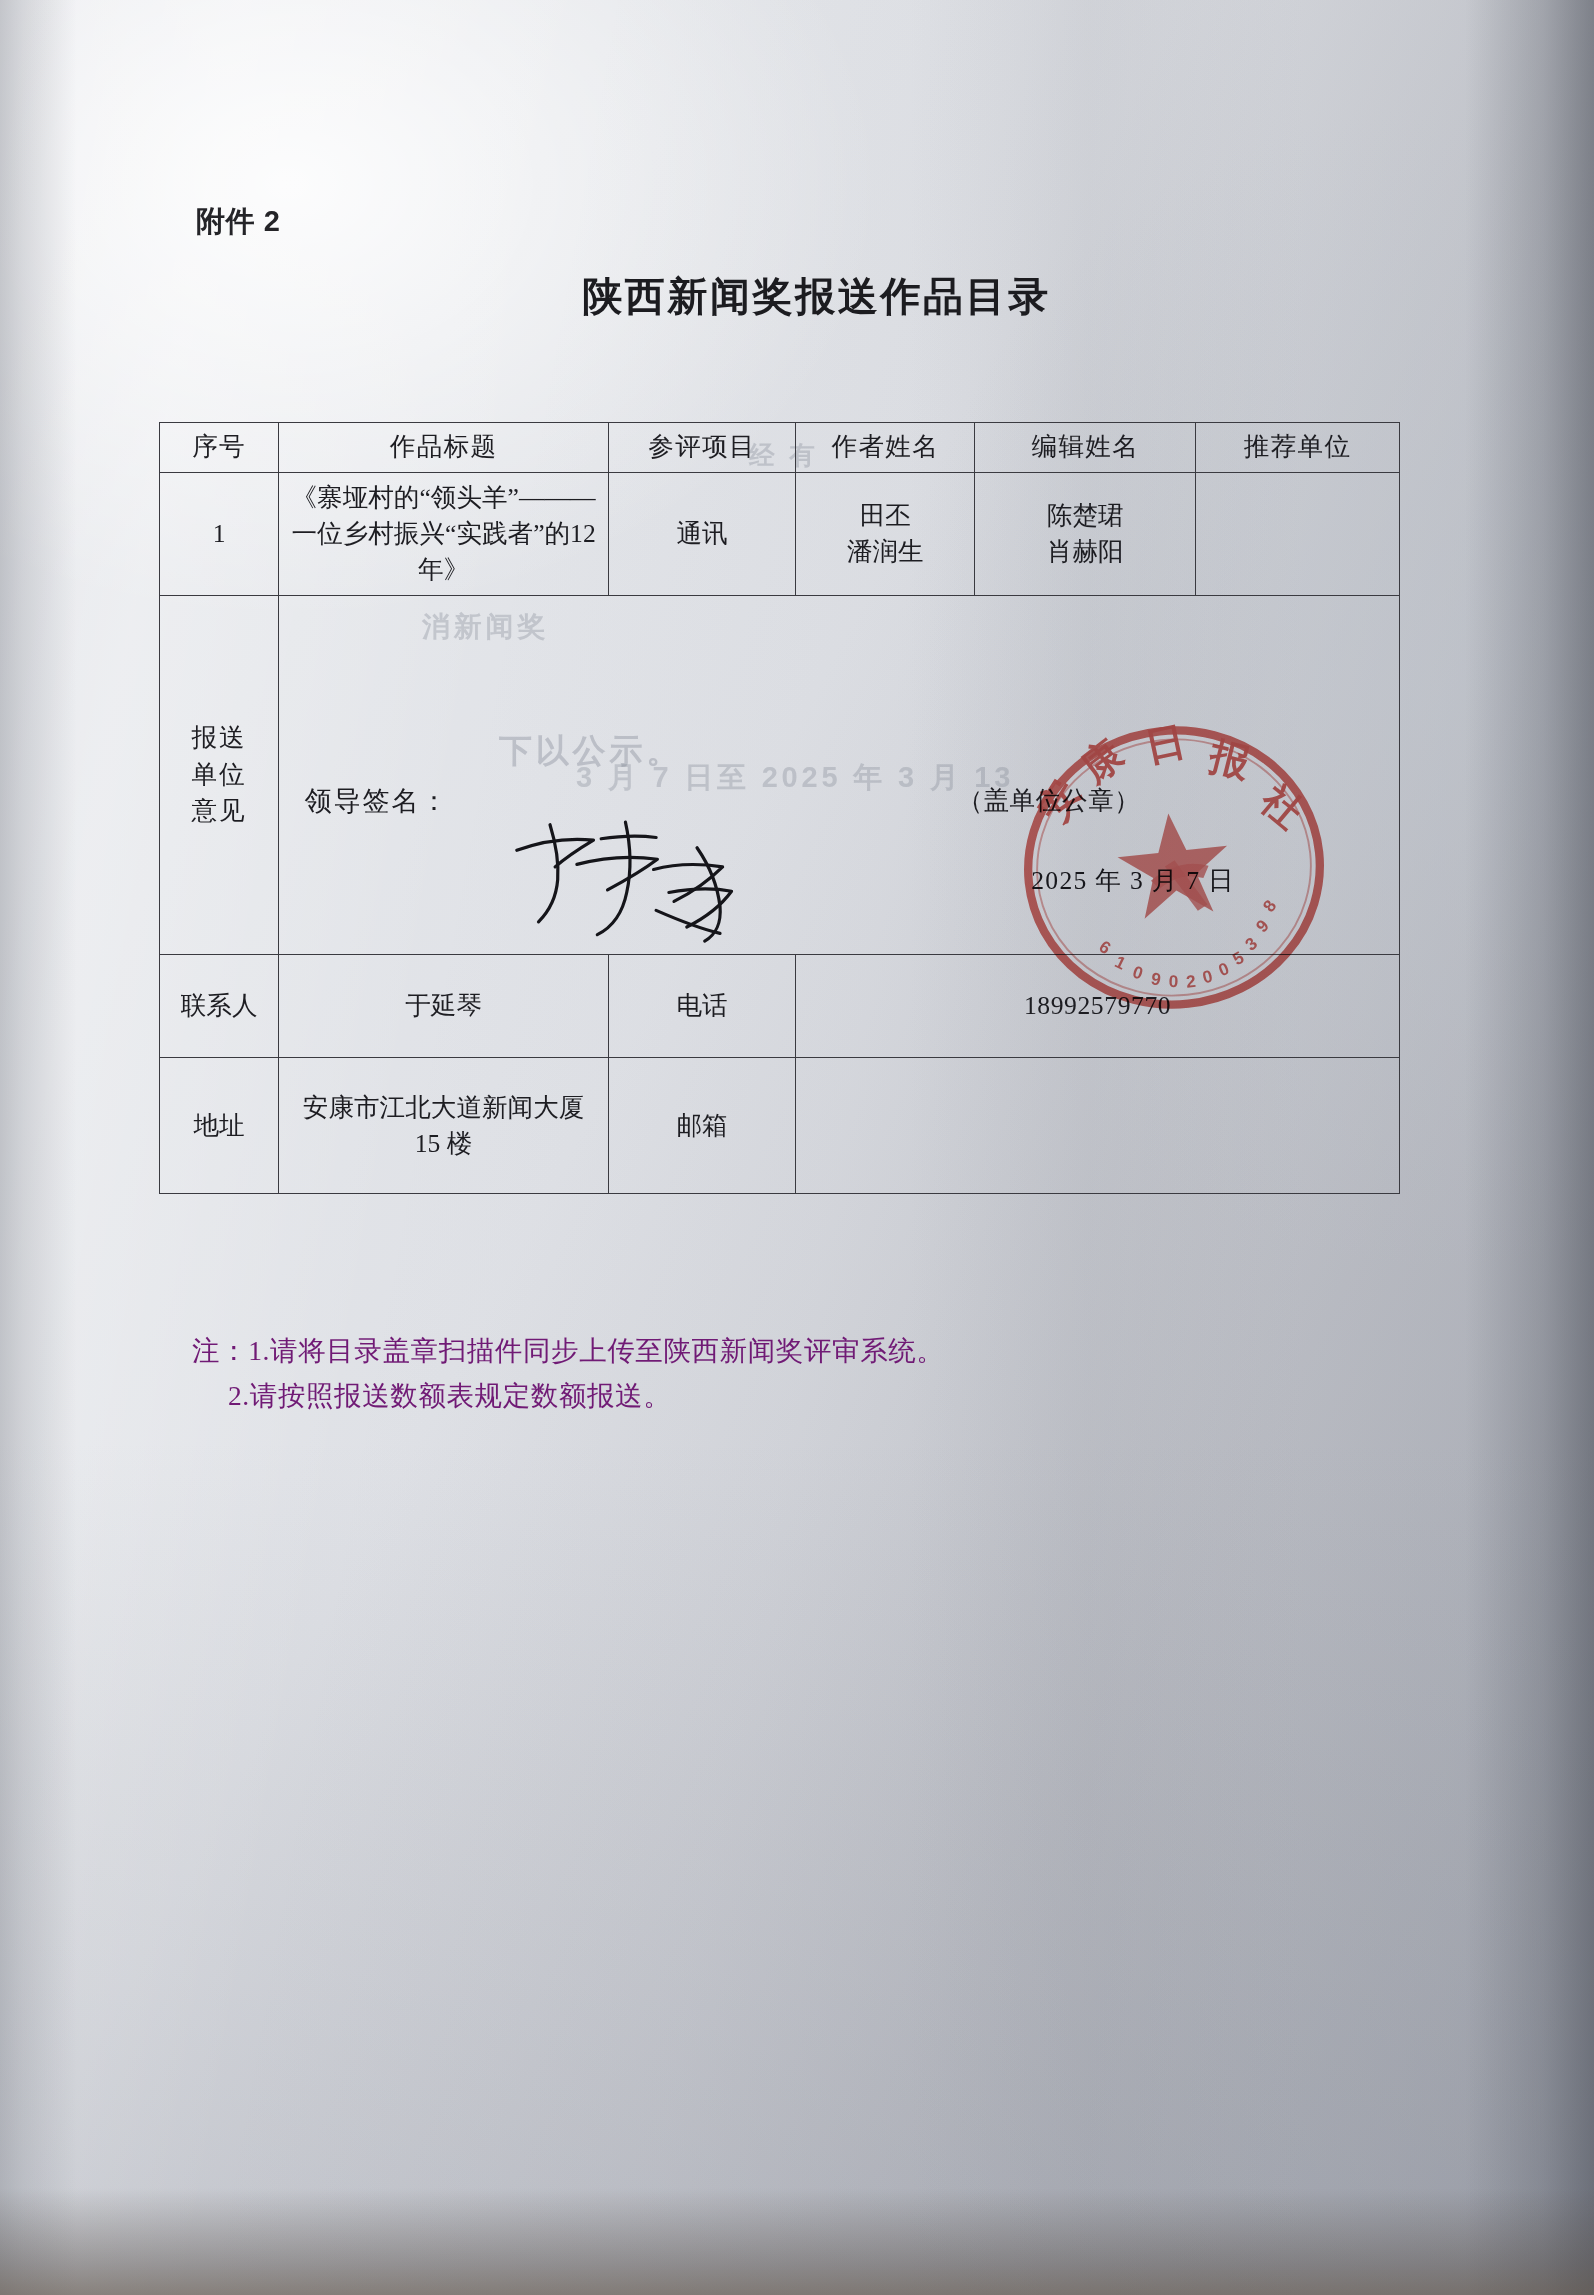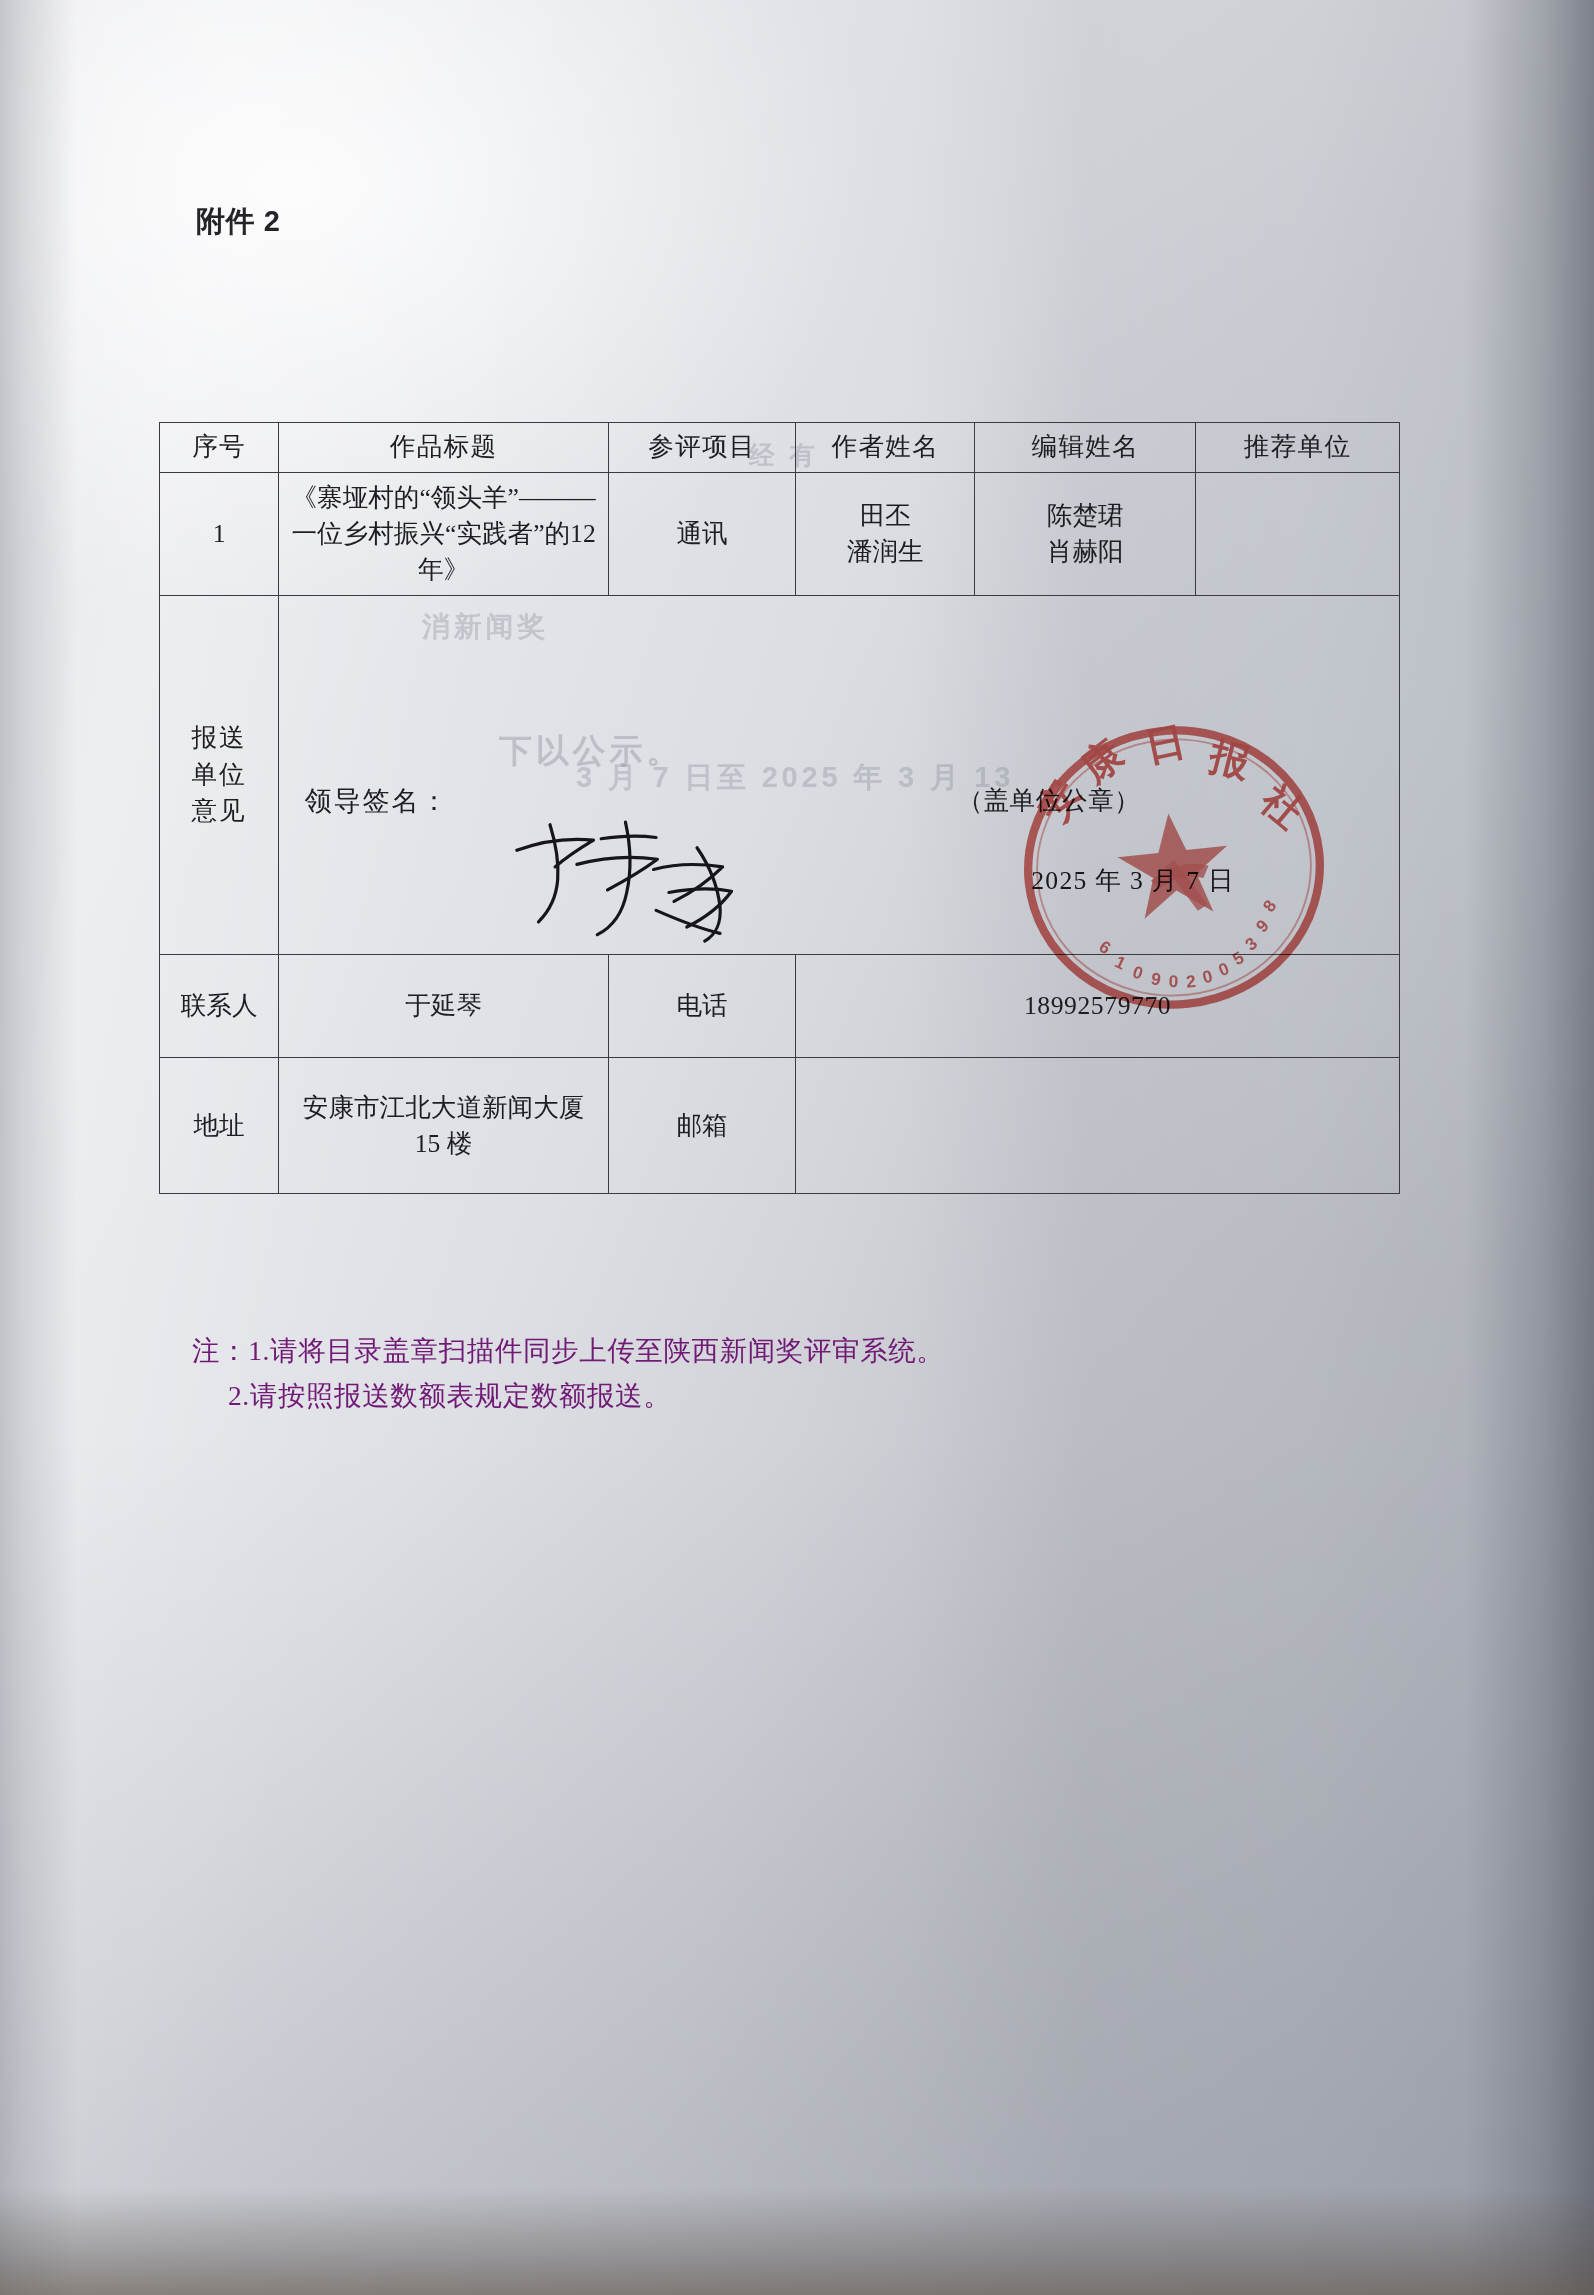--- a/index.html
+++ b/index.html
@@ -223,20 +223,21 @@
   <div class="band" id="edge-bottom"></div>
 
   <div id="content">
 
     <div class="ghost" id="ghost1">经 有</div>
     <div class="ghost" id="ghost2">消新闻奖</div>
     <div class="ghost" id="ghost3">下以公示。</div>
     <div class="ghost" id="ghost4">3 月 7 日至 2025 年 3 月 13</div>
 
     <div id="attachment-label">附件 2</div>
+    <div id="doc-title">陕西新闻奖报送作品目录</div>
 
     <table id="main-table">
       <colgroup>
         <col style="width:107px">
         <col style="width:296px">
         <col style="width:168px">
         <col style="width:161px">
         <col style="width:198px">
         <col style="width:183px">
       </colgroup>

